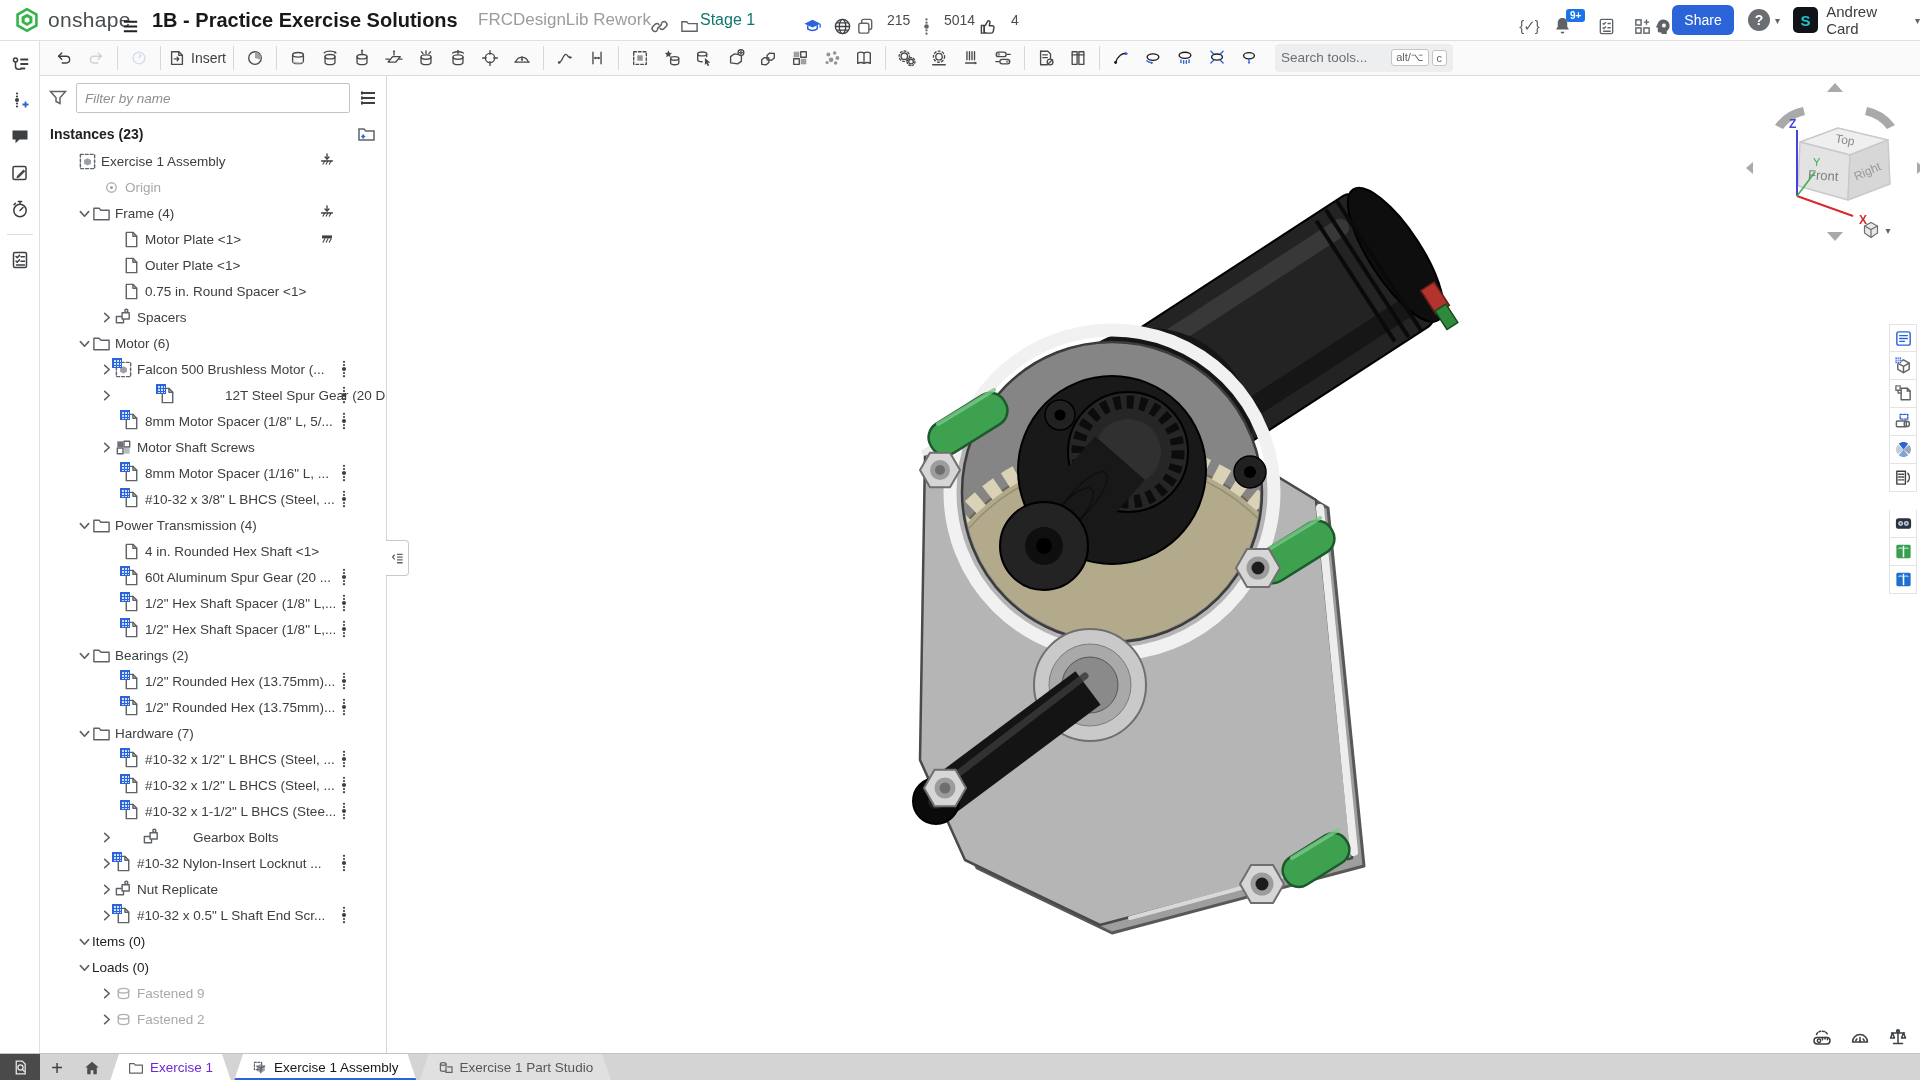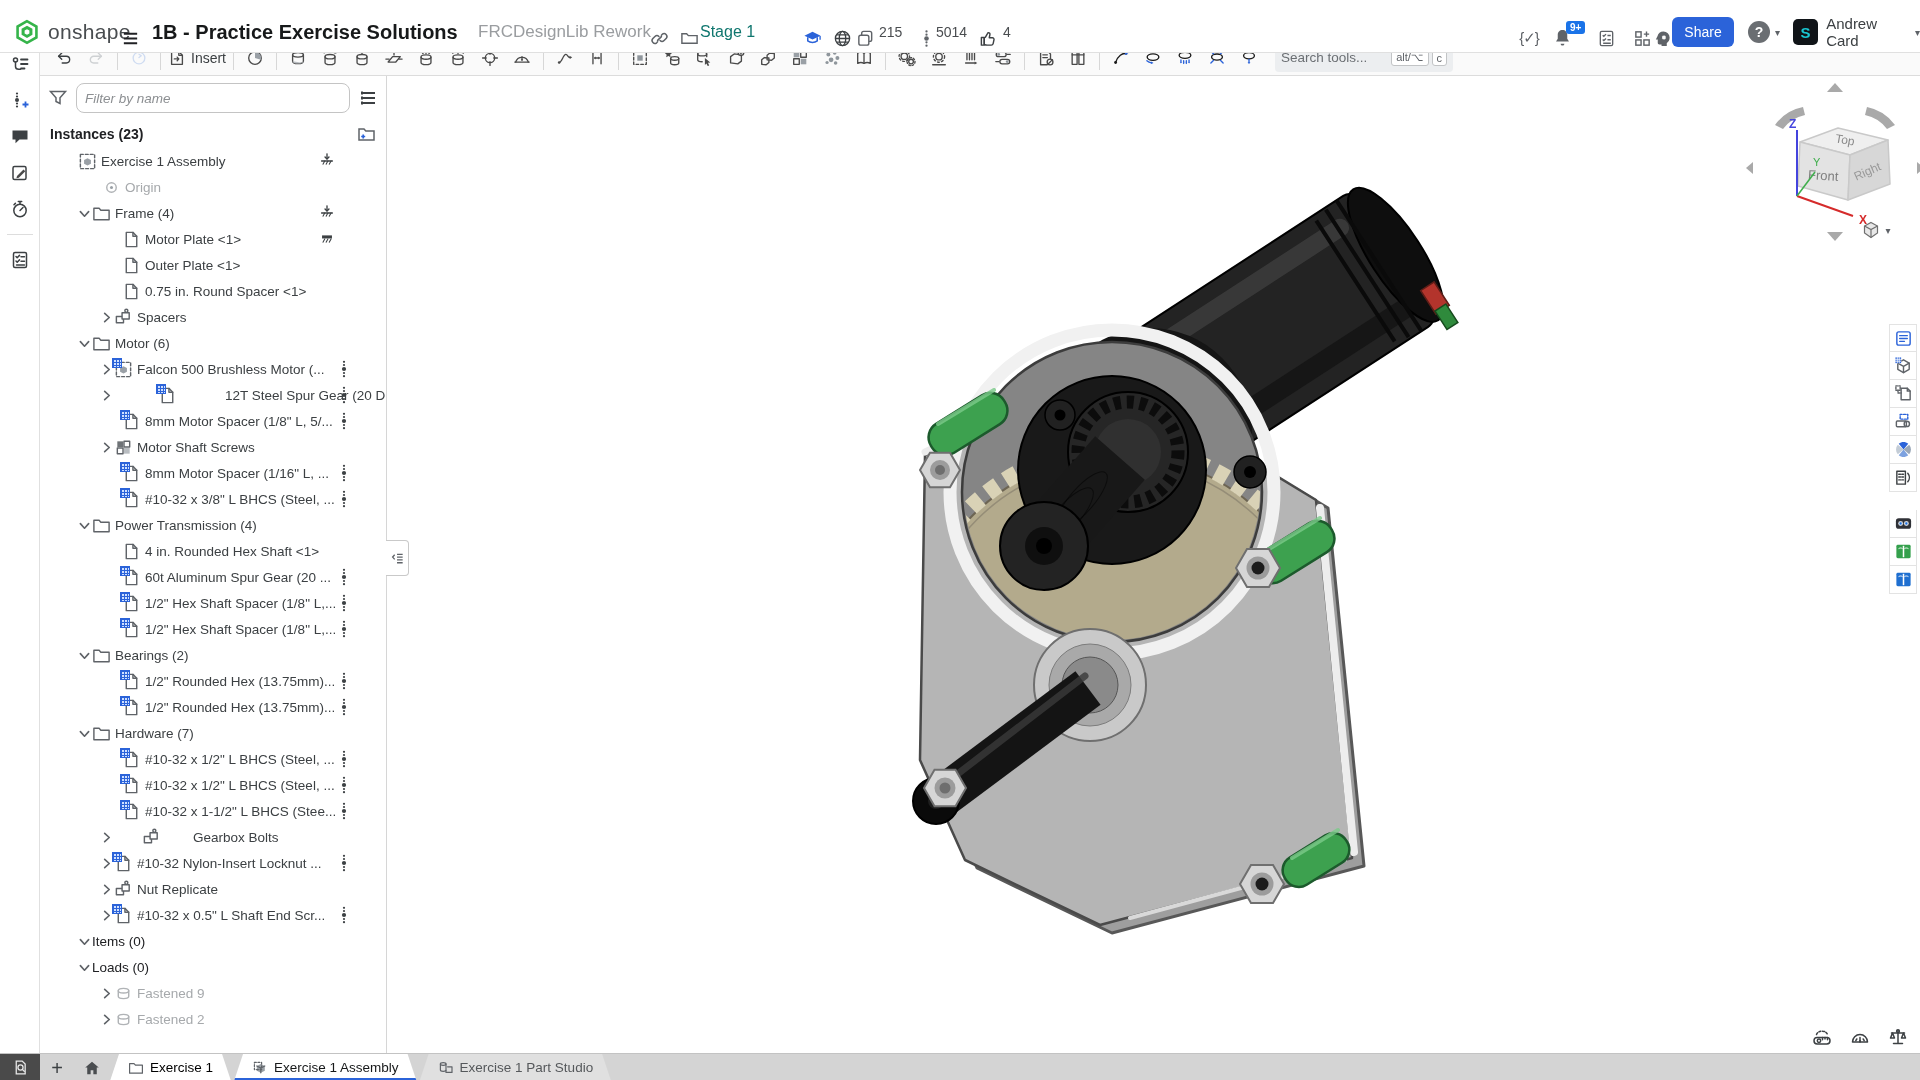--- a/index.html
+++ b/index.html
@@ -1,27 +1,27 @@
 <!DOCTYPE html>
 <html><head>
 <meta charset="utf-8">
 <style>
   html,body{margin:0;padding:0;background:#e9e9e9;font-family:"Liberation Sans",sans-serif;}
   #app{position:relative;width:1920px;height:1080px;background:#fff;overflow:hidden;font-family:"Liberation Sans",sans-serif;color:#3c4043;}
   .ic{width:18px;height:18px;display:block;}
   
-  #topbar{position:absolute;left:0;top:12px;width:1920px;height:40px;background:#fff;border-bottom:1px solid #e0e0e0;z-index:30;}
+  #topbar{position:absolute;left:0;top:0;width:1920px;height:40px;background:#fff;border-bottom:1px solid #e0e0e0;z-index:30;}
   #topbar .abs{position:absolute;top:0;height:40px;display:flex;align-items:center;}
   #logo-mark svg{width:26px;height:26px;}
   #wordmark{font-size:21px;color:#494d50;font-weight:500;letter-spacing:.3px;}
   #doc-title{font-size:20px;font-weight:700;color:#17191a;white-space:nowrap;}
   #doc-subtitle{font-size:17px;color:#9a9da0;white-space:nowrap;}
   .tb-icon-btn{width:28px;height:28px;display:flex;align-items:center;justify-content:center;border:none;background:transparent;cursor:pointer;padding:0;}
   .tb-icon-btn svg{width:19px;height:19px;}
-  .stat-num{font-size:14px;color:#4a4d50;margin-left:3px;}
+  .stat-num{font-size:14px;color:#4a4d50;margin-left:11px;}
   #share-btn{position:absolute;left:1672px;top:5px;width:62px;height:30px;background:#2b63d9;color:#fff;border:none;border-radius:6px;font-size:14px;font-weight:500;cursor:pointer;font-family:"Liberation Sans",sans-serif;}
   #braces-check{font-size:15px;color:#5f6368;letter-spacing:-1px;}
   #bell-badge{position:absolute;left:14px;top:-7px;background:#1a73e8;color:#fff;font-size:10px;font-weight:700;padding:1px 4px;border-radius:3px;}
   #avatar{width:26px;height:26px;border-radius:5px;background:#101418;color:#19c6d1;font-weight:700;font-size:15px;display:flex;align-items:center;justify-content:center;}
   #user-name{font-size:15px;color:#3c4043;margin:0 4px 0 8px;}
   .caret{font-size:10px;color:#5f6368;}
   #help-btn{width:22px;height:22px;border-radius:50%;background:#6a6e72;color:#fff;font-size:14px;font-weight:700;display:flex;align-items:center;justify-content:center;border:none;cursor:pointer;}
   
   #toolbar{position:absolute;left:40px;top:40px;width:1880px;height:36px;background:#fafafa;border-bottom:1px solid #dcdcdc;display:flex;align-items:center;padding-left:8px;box-sizing:border-box;z-index:25;}
   .tb-btn{height:30px;min-width:32px;display:flex;align-items:center;justify-content:center;background:transparent;border:none;border-radius:3px;cursor:pointer;padding:0 2px;}
@@ -32,21 +32,21 @@
   #search-tools .ph{font-size:13.5px;color:#6b6f73;flex:1;white-space:nowrap;}
   .kbd{border:1px solid #c2c4c6;background:#fff;border-radius:3px;font-size:11px;color:#5f6368;padding:1px 4px;margin-left:3px;white-space:nowrap;}
   
   #left-rail{position:absolute;left:0;top:40px;width:40px;height:1013px;background:#fff;border-right:1px solid #e0e0e0;z-index:26;display:flex;flex-direction:column;align-items:center;padding-top:10px;box-sizing:border-box;}
   .rail-btn{width:30px;height:30px;display:flex;align-items:center;justify-content:center;background:none;border:none;cursor:pointer;margin-bottom:6px;padding:0;}
   .rail-btn svg{width:20px;height:20px;}
   .rail-div{width:26px;height:1px;background:#ddd;margin:4px 0 10px;}
   
   #left-panel{position:absolute;left:40px;top:76px;width:346px;height:977px;background:#fff;border-right:1px solid #d6d6d6;z-index:20;overflow:hidden;}
   #filter-row{display:flex;align-items:center;height:44px;padding:0 8px;}
-  #filter-input{flex:1;height:30px;border:1px solid #c4c4c4;border-radius:8px;margin:0 8px;font-size:13.5px;font-style:italic;color:#555;padding:0 8px;font-family:"Liberation Sans",sans-serif;box-sizing:border-box;}
+  #filter-input{flex:1;height:30px;border:1px solid #c4c4c4;border-radius:2px;margin:0 8px;font-size:13.5px;font-style:italic;color:#555;padding:0 8px;font-family:"Liberation Sans",sans-serif;box-sizing:border-box;}
   #filter-input::placeholder{color:#8c8f92;font-style:italic;}
   #instances-header{display:flex;align-items:center;height:28px;padding:0 10px;}
   #instances-header .txt{font-size:14px;font-weight:700;color:#202124;flex:1;}
   .trow{position:relative;display:flex;align-items:center;height:26px;white-space:nowrap;cursor:default;}
   .trow .chev{width:16px;height:16px;flex:none;display:flex;align-items:center;justify-content:center;cursor:pointer;}
   .trow .chev svg{width:11px;height:11px;}
   .trow .chev.down svg{transform:rotate(90deg);}
   .trow .ticon{width:19px;height:19px;flex:none;margin-right:4px;position:relative;}
   .trow .ticon svg{width:19px;height:19px;}
   .badge-grid{position:absolute;left:-2px;top:-2px;width:8px;height:8px;background:
@@ -77,21 +77,21 @@
   #measure-tools{position:absolute;right:8px;bottom:4px;display:flex;gap:14px;}
   #measure-tools button{width:24px;height:24px;background:none;border:none;cursor:pointer;padding:0;}
   #measure-tools svg{width:20px;height:20px;}
   
   #bottombar{position:absolute;left:0;top:1053px;width:1920px;height:27px;background:#d4d4d4;border-top:1px solid #c3c3c3;z-index:30;display:flex;align-items:stretch;}
   #doc-search-sq{width:40px;height:27px;background:#4a4a4a;display:flex;align-items:center;justify-content:center;border:none;cursor:pointer;flex:none;padding:0;}
   #doc-search-sq svg{width:17px;height:17px;}
   #add-tab-btn{width:34px;background:none;border:none;font-size:20px;color:#3c4043;cursor:pointer;flex:none;line-height:1;}
   #home-btn{width:36px;background:none;border:none;cursor:pointer;flex:none;display:flex;align-items:center;justify-content:center;padding:0;}
   #home-btn svg{width:18px;height:18px;}
-  .doc-tab{display:flex;align-items:center;gap:6px;padding:0 18px;margin-right:3px;font-size:13.5px;color:#000000;background:#f1f1f1;clip-path:polygon(9px 0,calc(100% - 9px) 0,100% 100%,0 100%);border:none;cursor:pointer;white-space:nowrap;font-family:"Liberation Sans",sans-serif;}
+  .doc-tab{display:flex;align-items:center;gap:6px;padding:0 18px;margin-right:3px;font-size:13.5px;color:#6d28d9;background:#f1f1f1;clip-path:polygon(9px 0,calc(100% - 9px) 0,100% 100%,0 100%);border:none;cursor:pointer;white-space:nowrap;font-family:"Liberation Sans",sans-serif;}
   .doc-tab svg{width:16px;height:16px;flex:none;}
   .doc-tab.white{background:#fff;}
   .doc-tab.active{background:#fff;box-shadow:inset 0 -3px 0 #2b63d9;font-weight:400;color:#17191a;}
   .doc-tab.gray{background:#e0e0e0;color:#55585b;}
 </style>
 </head>
 <body>
 
 <div id="app">
 

